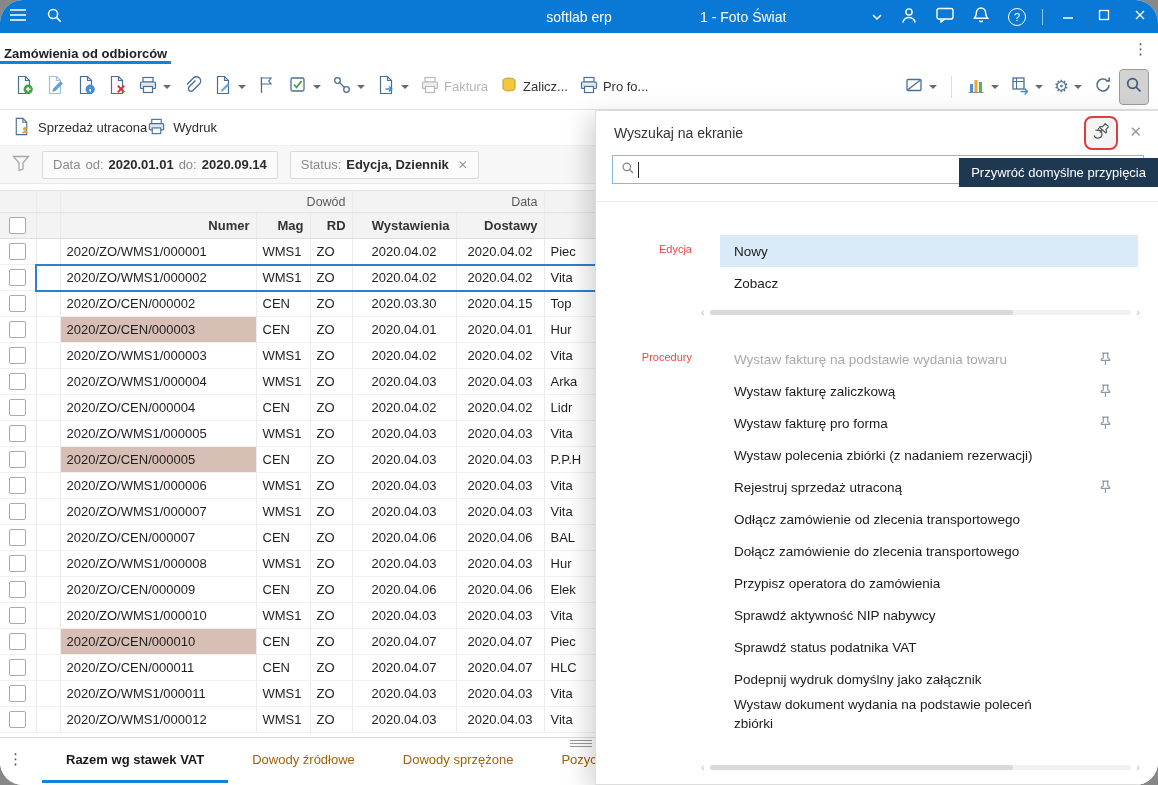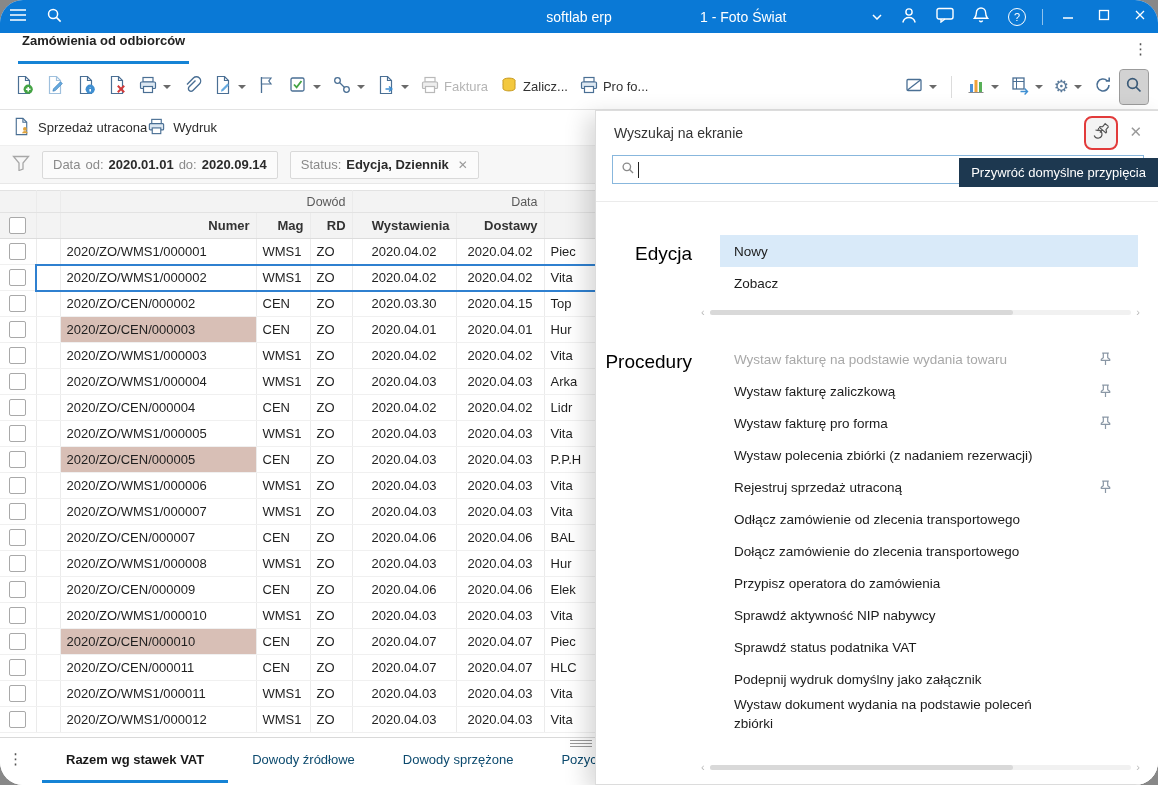--- a/index.html
+++ b/index.html
@@ -14,21 +14,21 @@
   .tb-company{position:absolute;left:700px;top:0;height:33px;display:flex;align-items:center;font-size:14px;}
   .tb-caret{position:absolute;left:872px;top:0;height:33px;display:flex;align-items:center;}
   .tb-right{margin-left:auto;display:flex;align-items:center;height:33px;}
   .tb-sep{width:1px;height:16px;background:rgba(255,255,255,.55);margin:0 7px;}
   .qcircle{width:16px;height:16px;border:1.4px solid #fff;border-radius:50%;display:flex;
            align-items:center;justify-content:center;font-size:11px;color:#fff;}
 
   
   .doctabs{position:absolute;left:0;top:33px;right:0;height:31px;background:#fff;
            border-bottom:1px solid #e3e3e3;display:flex;align-items:stretch;}
-  .doctab{margin-left:18px;display:flex;align-items:flex-start;font-size:13px;font-weight:700;color:#222;
+  .doctab{display:flex;align-items:flex-end;font-size:13px;font-weight:700;color:#222;
           border-bottom:3px solid #1583d5;padding:0 4px;}
   .doctabs-menu{position:absolute;right:10px;top:0;height:31px;display:flex;align-items:center;
                 color:#555;font-size:15px;}
 
   
   .toolbar{position:absolute;left:0;top:64px;right:0;height:46px;background:#fff;
            border-bottom:1px solid #e3e3e3;display:flex;align-items:center;padding:0 10px;gap:3px;box-sizing:border-box;}
   .tbtn{height:34px;min-width:28px;border-radius:3px;display:flex;align-items:center;justify-content:center;
         gap:4px;padding:0 4px;background:transparent;border:none;font-family:inherit;font-size:13px;color:#333;}
   .tbtn .lbl{white-space:nowrap;}
@@ -72,21 +72,21 @@
        background:#fff;vertical-align:middle;}
   tr.sel td{border-top:2px solid #2f80d0;border-bottom:2px solid #2f80d0;}
   tr.sel td.cb-col{border-top:1px solid #f0f0f0;border-bottom:1px solid #f0f0f0;}
   tr.sel td.marker-col{border-left:2px solid #2f80d0;}
   tr.sel td:last-child{border-right:2px solid #2f80d0;}
 
   
   .bottombar{position:absolute;left:0;right:0;top:737px;height:48px;background:#fff;border-top:1px solid #d9d9d9;}
   .bb-menu{position:absolute;left:8px;top:12px;color:#555;font-size:15px;}
   .bb-tabs{position:absolute;left:42px;top:0;height:100%;display:flex;}
-  .bbtab{padding:0 24px;display:flex;align-items:center;font-size:13px;color:#0c4a6e;
+  .bbtab{padding:0 24px;display:flex;align-items:center;font-size:13px;color:#a16207;
          border-bottom:3px solid transparent;height:45px;box-sizing:border-box;}
   .bbtab.active{color:#191919;font-weight:700;border-bottom-color:#1583d5;}
   .splitter{position:absolute;left:570px;top:2px;width:22px;height:8px;
             background:repeating-linear-gradient(#9a9a9a 0 1px,transparent 1px 3px);}
 
   
   .panel{position:absolute;left:595px;top:110px;right:0;bottom:0;background:#fff;
          border:1px solid #dcdcdc;border-right:none;box-shadow:-8px 6px 22px rgba(0,0,0,.16);z-index:40;box-sizing:border-box;}
   .panel-head{position:relative;height:44px;}
   .panel-title{position:absolute;left:18px;top:14px;font-size:14px;color:#333;}
@@ -95,21 +95,21 @@
   .pclose{position:absolute;top:13px;right:16px;color:#9a9a9a;font-size:15px;line-height:1;}
   .sbox{position:relative;margin:0 14px 0 16px;height:29px;border:1px solid #88b7dd;background:#fff;
         display:flex;align-items:center;padding:0 8px;gap:7px;box-sizing:border-box;}
   .sbox input{border:none;outline:none;flex:1;font-family:inherit;font-size:13px;padding:0;background:transparent;}
   .caret-line{width:1px;height:16px;background:#222;margin-left:-4px;}
   .ptooltip{position:absolute;top:47px;right:0;height:29px;line-height:29px;background:#1d3850;color:#fff;
             font-size:13px;padding:0 12px;z-index:60;white-space:nowrap;}
   .panel-divider{border-top:1px solid #ebebeb;margin-top:17px;}
   .panel-body{padding-top:33px;}
   .psec{display:flex;}
-  .psec-label{width:96px;flex:none;text-align:right;color:#000000;font-size:19px;padding-top:8px;margin-right:28px;}
+  .psec-label{width:96px;flex:none;text-align:right;color:#ef4444;font-size:11px;padding-top:8px;margin-right:28px;}
   .psec-items{flex:1;margin-right:20px;}
   .pitem{min-height:32px;display:flex;align-items:center;padding-left:14px;font-size:13.5px;color:#1c1c1c;}
   .pitem.active{background:#d9eaf9;}
   .pitem.disabled .pitem-label{color:#a8a8a8;}
   .pitem-label{max-width:340px;line-height:19px;}
   .pin-ico{margin-left:auto;margin-right:26px;flex:none;display:flex;}
   .hscroll{display:flex;align-items:center;height:10px;margin:8px 18px 26px 105px;gap:5px;}
   .hscroll.bottom{position:absolute;left:105px;right:18px;bottom:12px;margin:0;}
   .hs-arrow{color:#b9b9b9;font-size:11px;line-height:10px;}
   .hs-track{flex:1;height:5px;background:#f1f1f1;border-radius:3px;position:relative;}

